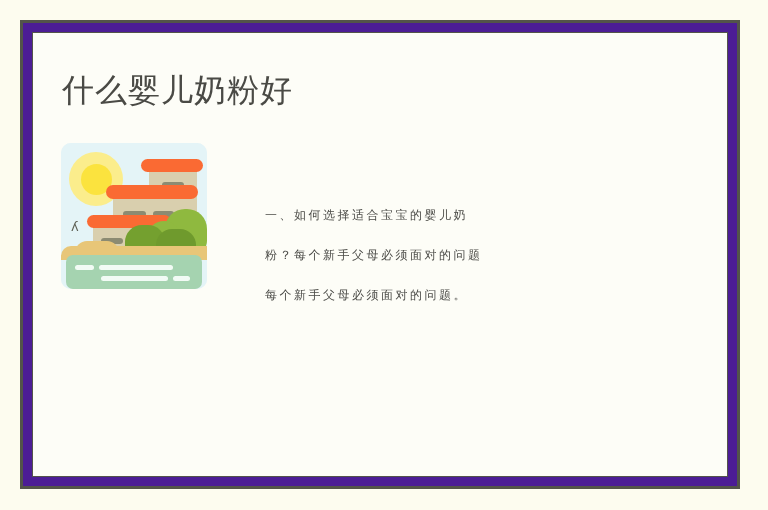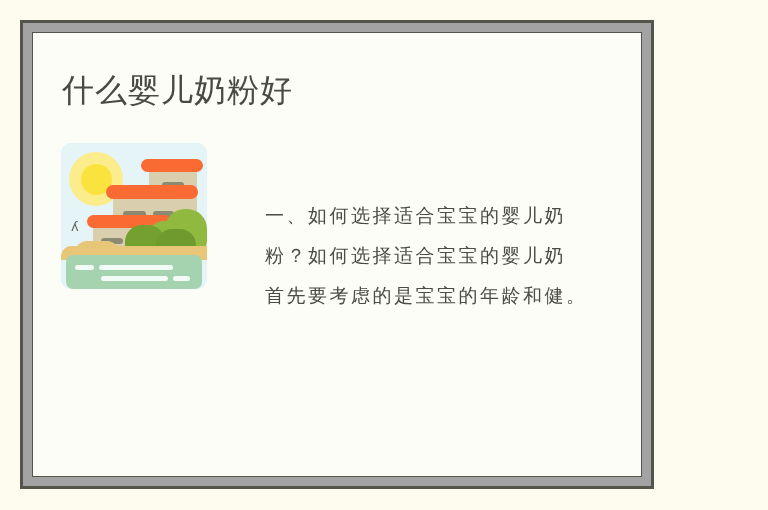--- a/index.html
+++ b/index.html
@@ -21,25 +21,25 @@
     width: 768px;
     height: 510px;
     background: #fdfcef;
   }
 
   
   .frame-outer {
     position: absolute;
     left: 20px;
     top: 20px;
-    width: 634px;
+    width: 720px;
     height: 469px;
     border: 3px solid #53544a;
     box-sizing: border-box;
-    background: #a3a3a3;
+    background: #4c1d95;
   }
 
   
   .frame-inner {
     position: absolute;
     left: 9px;
     top: 9px;
     right: 9px;
     bottom: 9px;
     border: 1px solid #53544a;
@@ -290,21 +290,21 @@
 
   
   .article-body {
     position: absolute;
     left: 232px;
     top: 162px;
     width: 420px;
   }
   .body-line {
     font-family: "DejaVu Serif", "Liberation Serif", serif;
-    font-size: 19px;
+    font-size: 12px;
     line-height: 40px;
     color: #4b4b47;
     letter-spacing: 2.5px;
     white-space: nowrap;
   }
 </style>
 </head>
 <body>
 
 <div class="page">
@@ -346,21 +346,21 @@
 
           <div class="fore-card"></div>
           <div class="fg-line fg-l1"></div>
           <div class="fg-line fg-l2"></div>
           <div class="fg-line fg-l3"></div>
           <div class="fg-line fg-l4"></div>
         </div>
 
         <div class="article-body">
           <div class="body-line">一、如何选择适合宝宝的婴儿奶</div>
-          <div class="body-line">粉？如何选择适合宝宝的婴儿奶</div>
-          <div class="body-line">首先要考虑的是宝宝的年龄和健。</div>
+          <div class="body-line">粉？每个新手父母必须面对的问题</div>
+          <div class="body-line">每个新手父母必须面对的问题。</div>
         </div>
 
       </div>
     </div>
   </div>
 
 </div>
 
 </body></html>

